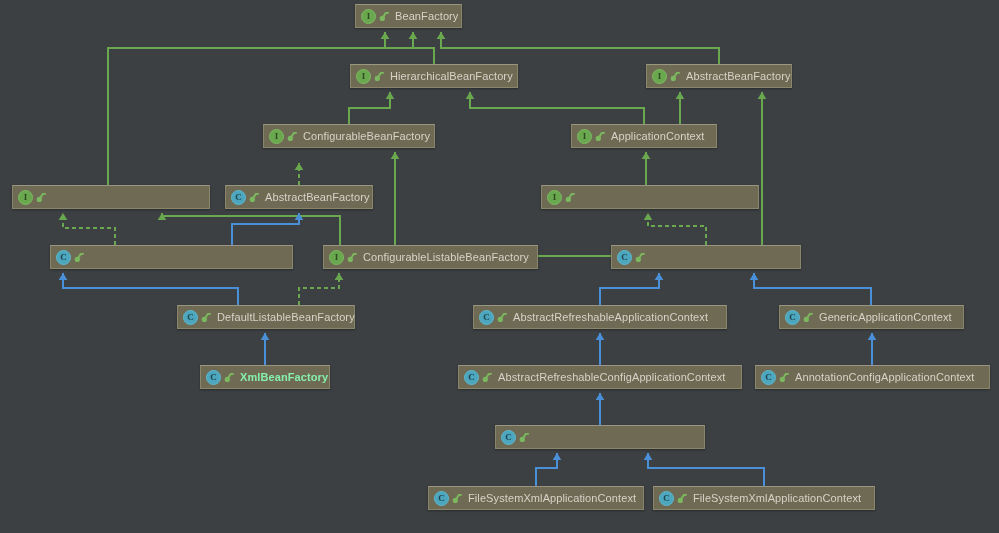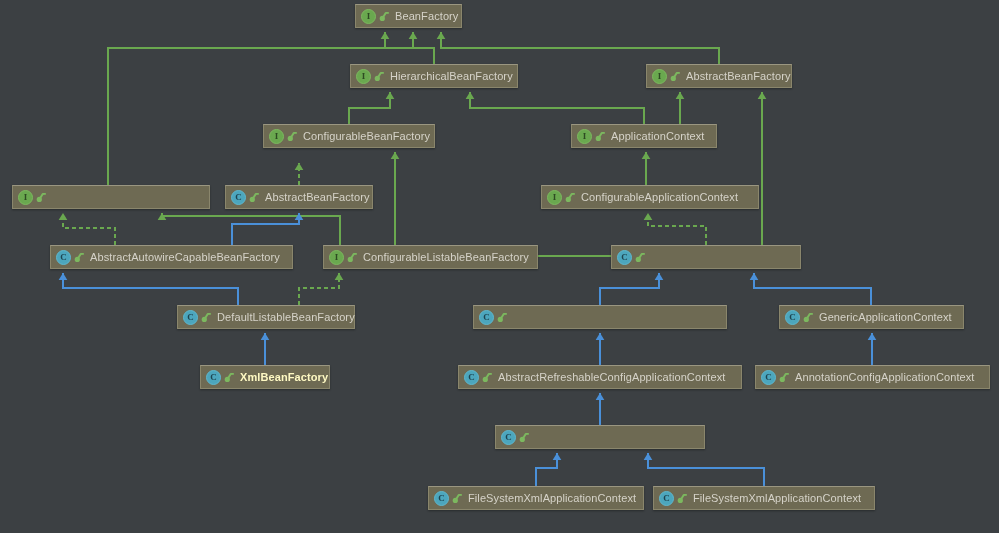--- a/index.html
+++ b/index.html
@@ -68,21 +68,21 @@
     align-items: center;
     justify-content: center;
   }
   .uml-node .label {
     font-size: 11px;
     color: #d6d3c9;
     letter-spacing: 0.1px;
   }
   .uml-node.selected .label {
     font-weight: bold;
-    color: #fef9c3;
+    color: #86efac;
   }
 </style>
 </head>
 <body>
 
 <div id="diagram-root">
 
   <svg id="edge-layer" viewBox="0 0 999 533" width="999" height="533">
       <polyline points="434,64 434,48 385,48 385,32" fill="none" stroke="#6aa84f" stroke-width="1.2" shape-rendering="crispEdges"></polyline>
       <polygon points="0,0 -7,4.34 -7,-4.34" fill="#6aa84f" transform="translate(385,32) rotate(-90)"></polygon>
@@ -213,32 +213,30 @@
       </div>
       <div class="uml-node iface" style="left: 541px; top: 185px; width: 218px;">
         <span class="badge">I</span>
         <span class="vis-icon">
           <svg width="11" height="11" viewBox="0 0 11 11">
             <circle cx="3.3" cy="7.4" r="2.6" fill="#7cb85f"></circle>
             <rect x="4.4" y="1.1" width="2" height="6.2" fill="#7cb85f" transform="rotate(32 5.4 4.2)"></rect>
             <rect x="6.6" y="1.0" width="3.2" height="1.8" fill="#7cb85f"></rect>
           </svg>
         </span>
-        <span class="label">ConfigurableApplicationContext</span>
       </div>
       <div class="uml-node klass" style="left: 50px; top: 245px; width: 243px;">
         <span class="badge">C</span>
         <span class="vis-icon">
           <svg width="11" height="11" viewBox="0 0 11 11">
             <circle cx="3.3" cy="7.4" r="2.6" fill="#7cb85f"></circle>
             <rect x="4.4" y="1.1" width="2" height="6.2" fill="#7cb85f" transform="rotate(32 5.4 4.2)"></rect>
             <rect x="6.6" y="1.0" width="3.2" height="1.8" fill="#7cb85f"></rect>
           </svg>
         </span>
-        <span class="label">AbstractAutowireCapableBeanFactory</span>
       </div>
       <div class="uml-node iface" style="left: 323px; top: 245px; width: 215px;">
         <span class="badge">I</span>
         <span class="vis-icon">
           <svg width="11" height="11" viewBox="0 0 11 11">
             <circle cx="3.3" cy="7.4" r="2.6" fill="#7cb85f"></circle>
             <rect x="4.4" y="1.1" width="2" height="6.2" fill="#7cb85f" transform="rotate(32 5.4 4.2)"></rect>
             <rect x="6.6" y="1.0" width="3.2" height="1.8" fill="#7cb85f"></rect>
           </svg>
         </span>
@@ -267,20 +265,21 @@
       </div>
       <div class="uml-node klass" style="left: 473px; top: 305px; width: 254px;">
         <span class="badge">C</span>
         <span class="vis-icon">
           <svg width="11" height="11" viewBox="0 0 11 11">
             <circle cx="3.3" cy="7.4" r="2.6" fill="#7cb85f"></circle>
             <rect x="4.4" y="1.1" width="2" height="6.2" fill="#7cb85f" transform="rotate(32 5.4 4.2)"></rect>
             <rect x="6.6" y="1.0" width="3.2" height="1.8" fill="#7cb85f"></rect>
           </svg>
         </span>
+        <span class="label">AbstractRefreshableApplicationContext</span>
       </div>
       <div class="uml-node klass" style="left: 779px; top: 305px; width: 185px;">
         <span class="badge">C</span>
         <span class="vis-icon">
           <svg width="11" height="11" viewBox="0 0 11 11">
             <circle cx="3.3" cy="7.4" r="2.6" fill="#7cb85f"></circle>
             <rect x="4.4" y="1.1" width="2" height="6.2" fill="#7cb85f" transform="rotate(32 5.4 4.2)"></rect>
             <rect x="6.6" y="1.0" width="3.2" height="1.8" fill="#7cb85f"></rect>
           </svg>
         </span>

